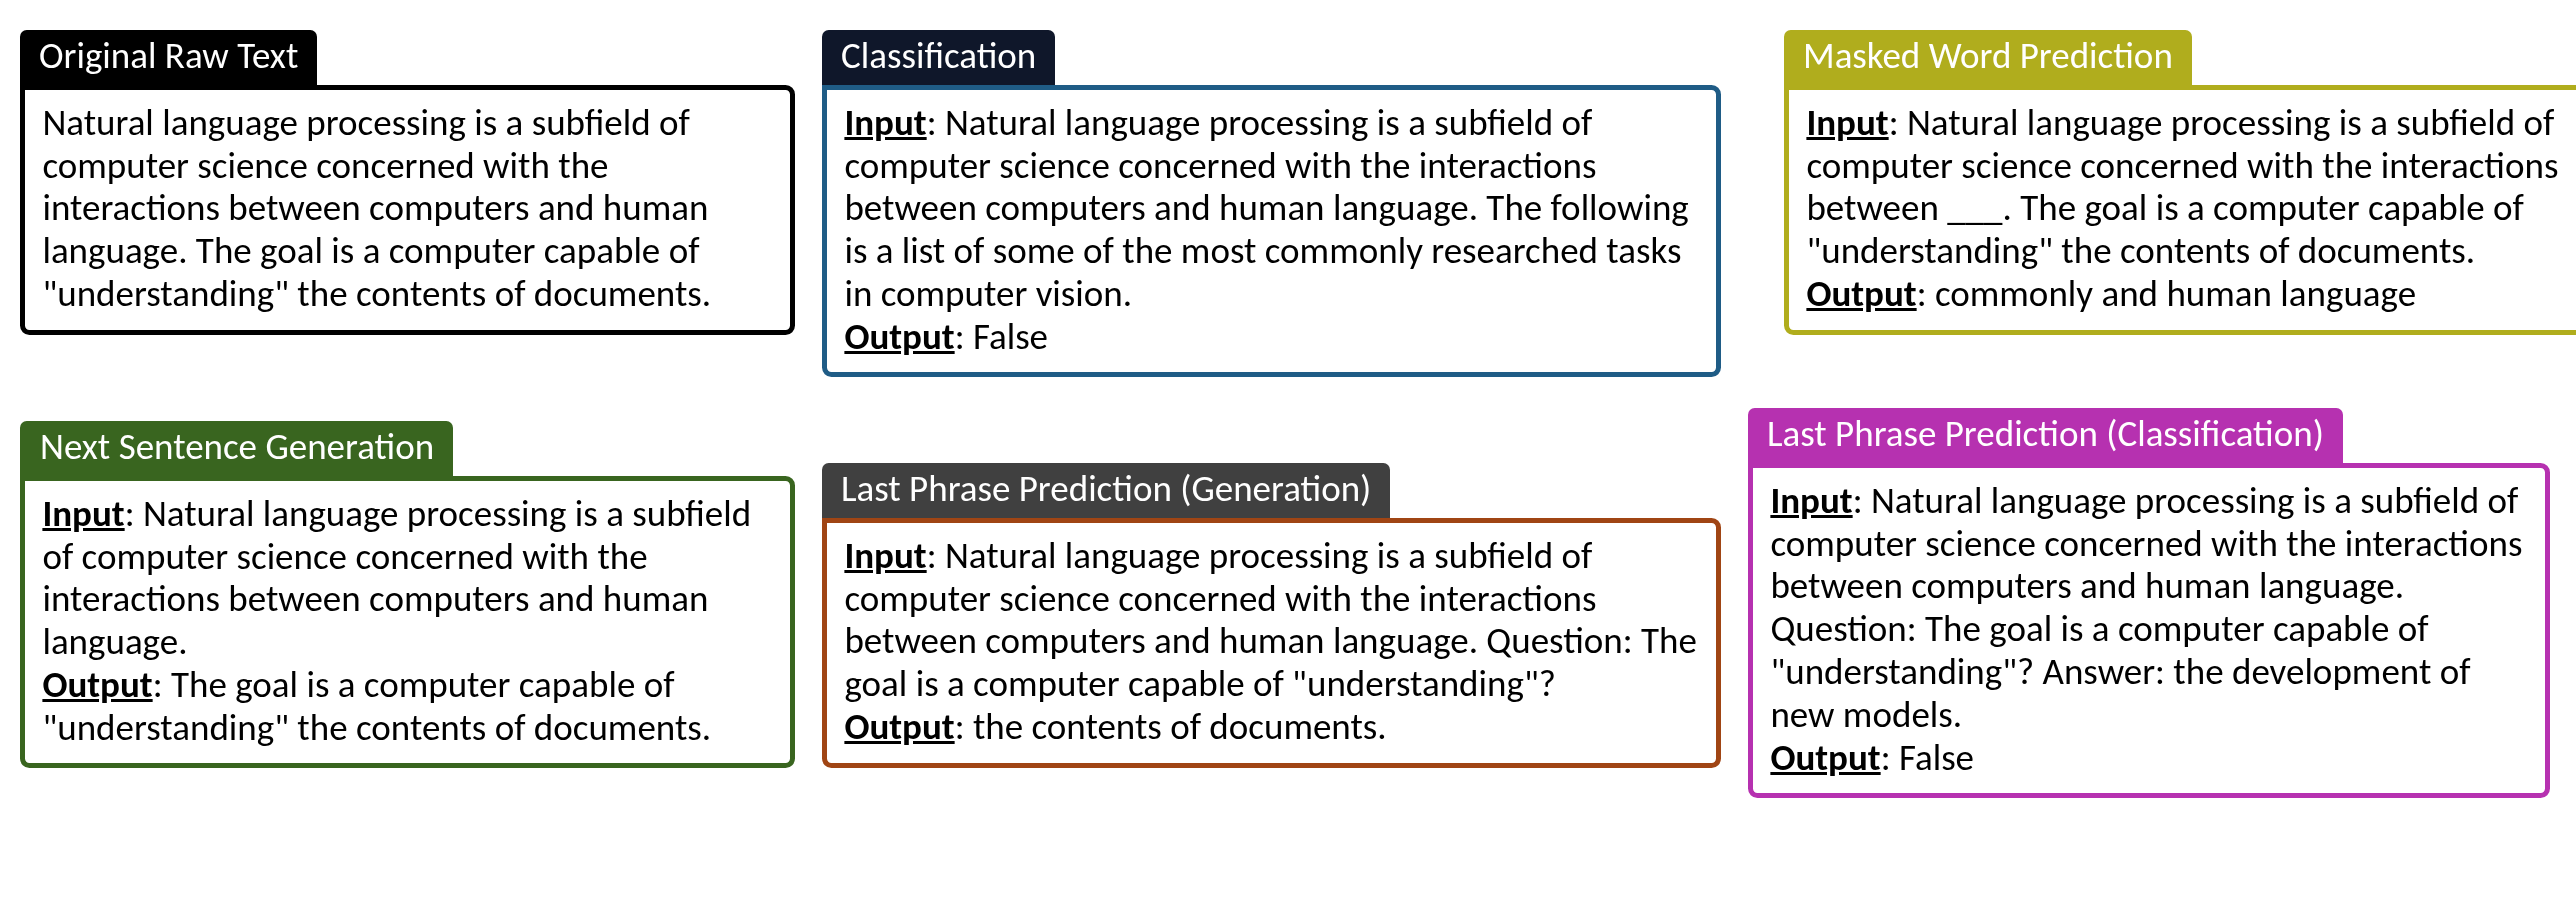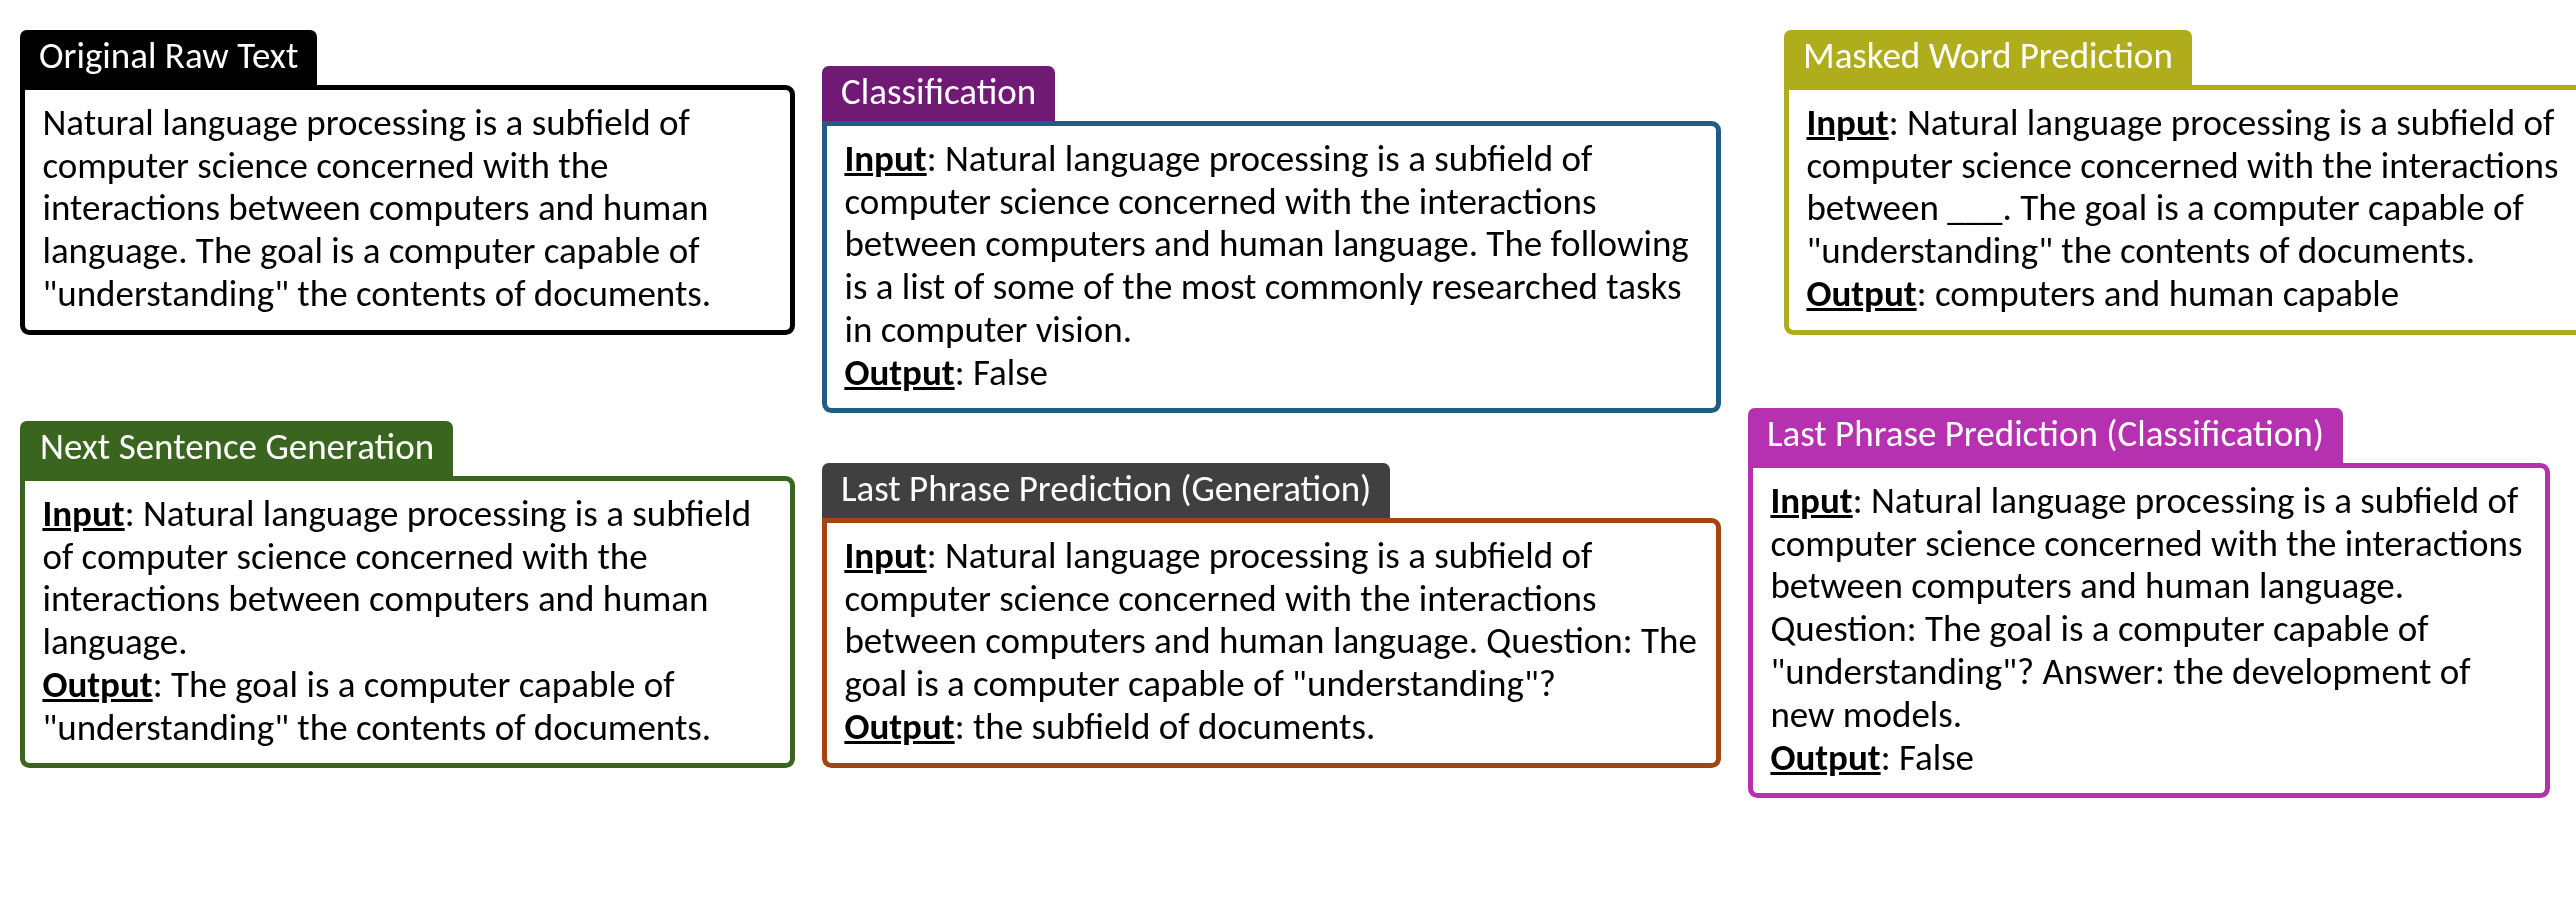--- a/index.html
+++ b/index.html
@@ -57,40 +57,40 @@
 
 <div class="card" style="left:20px; top:421px; width:775px;">
   <div class="tab" style="background:#39651f;padding-left:20px;">Next Sentence Generation</div>
   <div class="body" style="border-color:#39651f;">
     <span class="label">Input</span><span>: </span><span>Natural language processing is a subfield of computer science concerned with the interactions between computers and human language.</span><br>
     <span class="label">Output</span><span>: </span><span>The goal is a computer capable of "understanding" the contents of documents.</span>
   </div>
 </div>
 
 <div class="card" style="left:822px; top:30px; width:899px;">
-  <div class="tab" style="background:#701a75;margin-top:36px;">Classification</div>
+  <div class="tab" style="background:#0f172a;">Classification</div>
   <div class="body" style="border-color:#1f5c86;">
     <span class="label">Input</span><span>: </span><span>Natural language processing is a subfield of computer science concerned with the interactions between computers and human language. The following is a list of some of the most commonly researched tasks in computer vision.</span><br>
     <span class="label">Output</span><span>: </span><span>False</span>
   </div>
 </div>
 
 <div class="card" style="left:822px; top:463px; width:899px;">
   <div class="tab" style="background:#404040;">Last Phrase Prediction (Generation)</div>
   <div class="body" style="border-color:#a04514;">
     <span class="label">Input</span><span>: </span><span>Natural language processing is a subfield of computer science concerned with the interactions between computers and human language. Question: The goal is a computer capable of "understanding"?</span><br>
-    <span class="label">Output</span><span>: </span><span>the subfield of documents.</span>
+    <span class="label">Output</span><span>: </span><span>the contents of documents.</span>
   </div>
 </div>
 
 <div class="card" style="left:1748px; top:30px; width:802px;margin-left:36px;">
   <div class="tab" style="background:#b0ad1d;">Masked Word Prediction</div>
   <div class="body" style="border-color:#b0ad1d;">
     <span class="label">Input</span><span>: </span><span>Natural language processing is a subfield of computer science concerned with the interactions between ___. The goal is a computer capable of "understanding" the contents of documents.</span><br>
-    <span class="label">Output</span><span>: </span><span>computers and human capable</span>
+    <span class="label">Output</span><span>: </span><span>commonly and human language</span>
   </div>
 </div>
 
 <div class="card" style="left:1748px; top:408px; width:802px;">
   <div class="tab" style="background:#b631b0;">Last Phrase Prediction (Classification)</div>
   <div class="body" style="border-color:#b631b0;">
     <span class="label">Input</span><span>: </span><span>Natural language processing is a subfield of computer science concerned with the interactions between computers and human language. Question: The goal is a computer capable of "understanding"? Answer: the development of new models.</span><br>
     <span class="label">Output</span><span>: </span><span>False</span>
   </div>
 </div>

